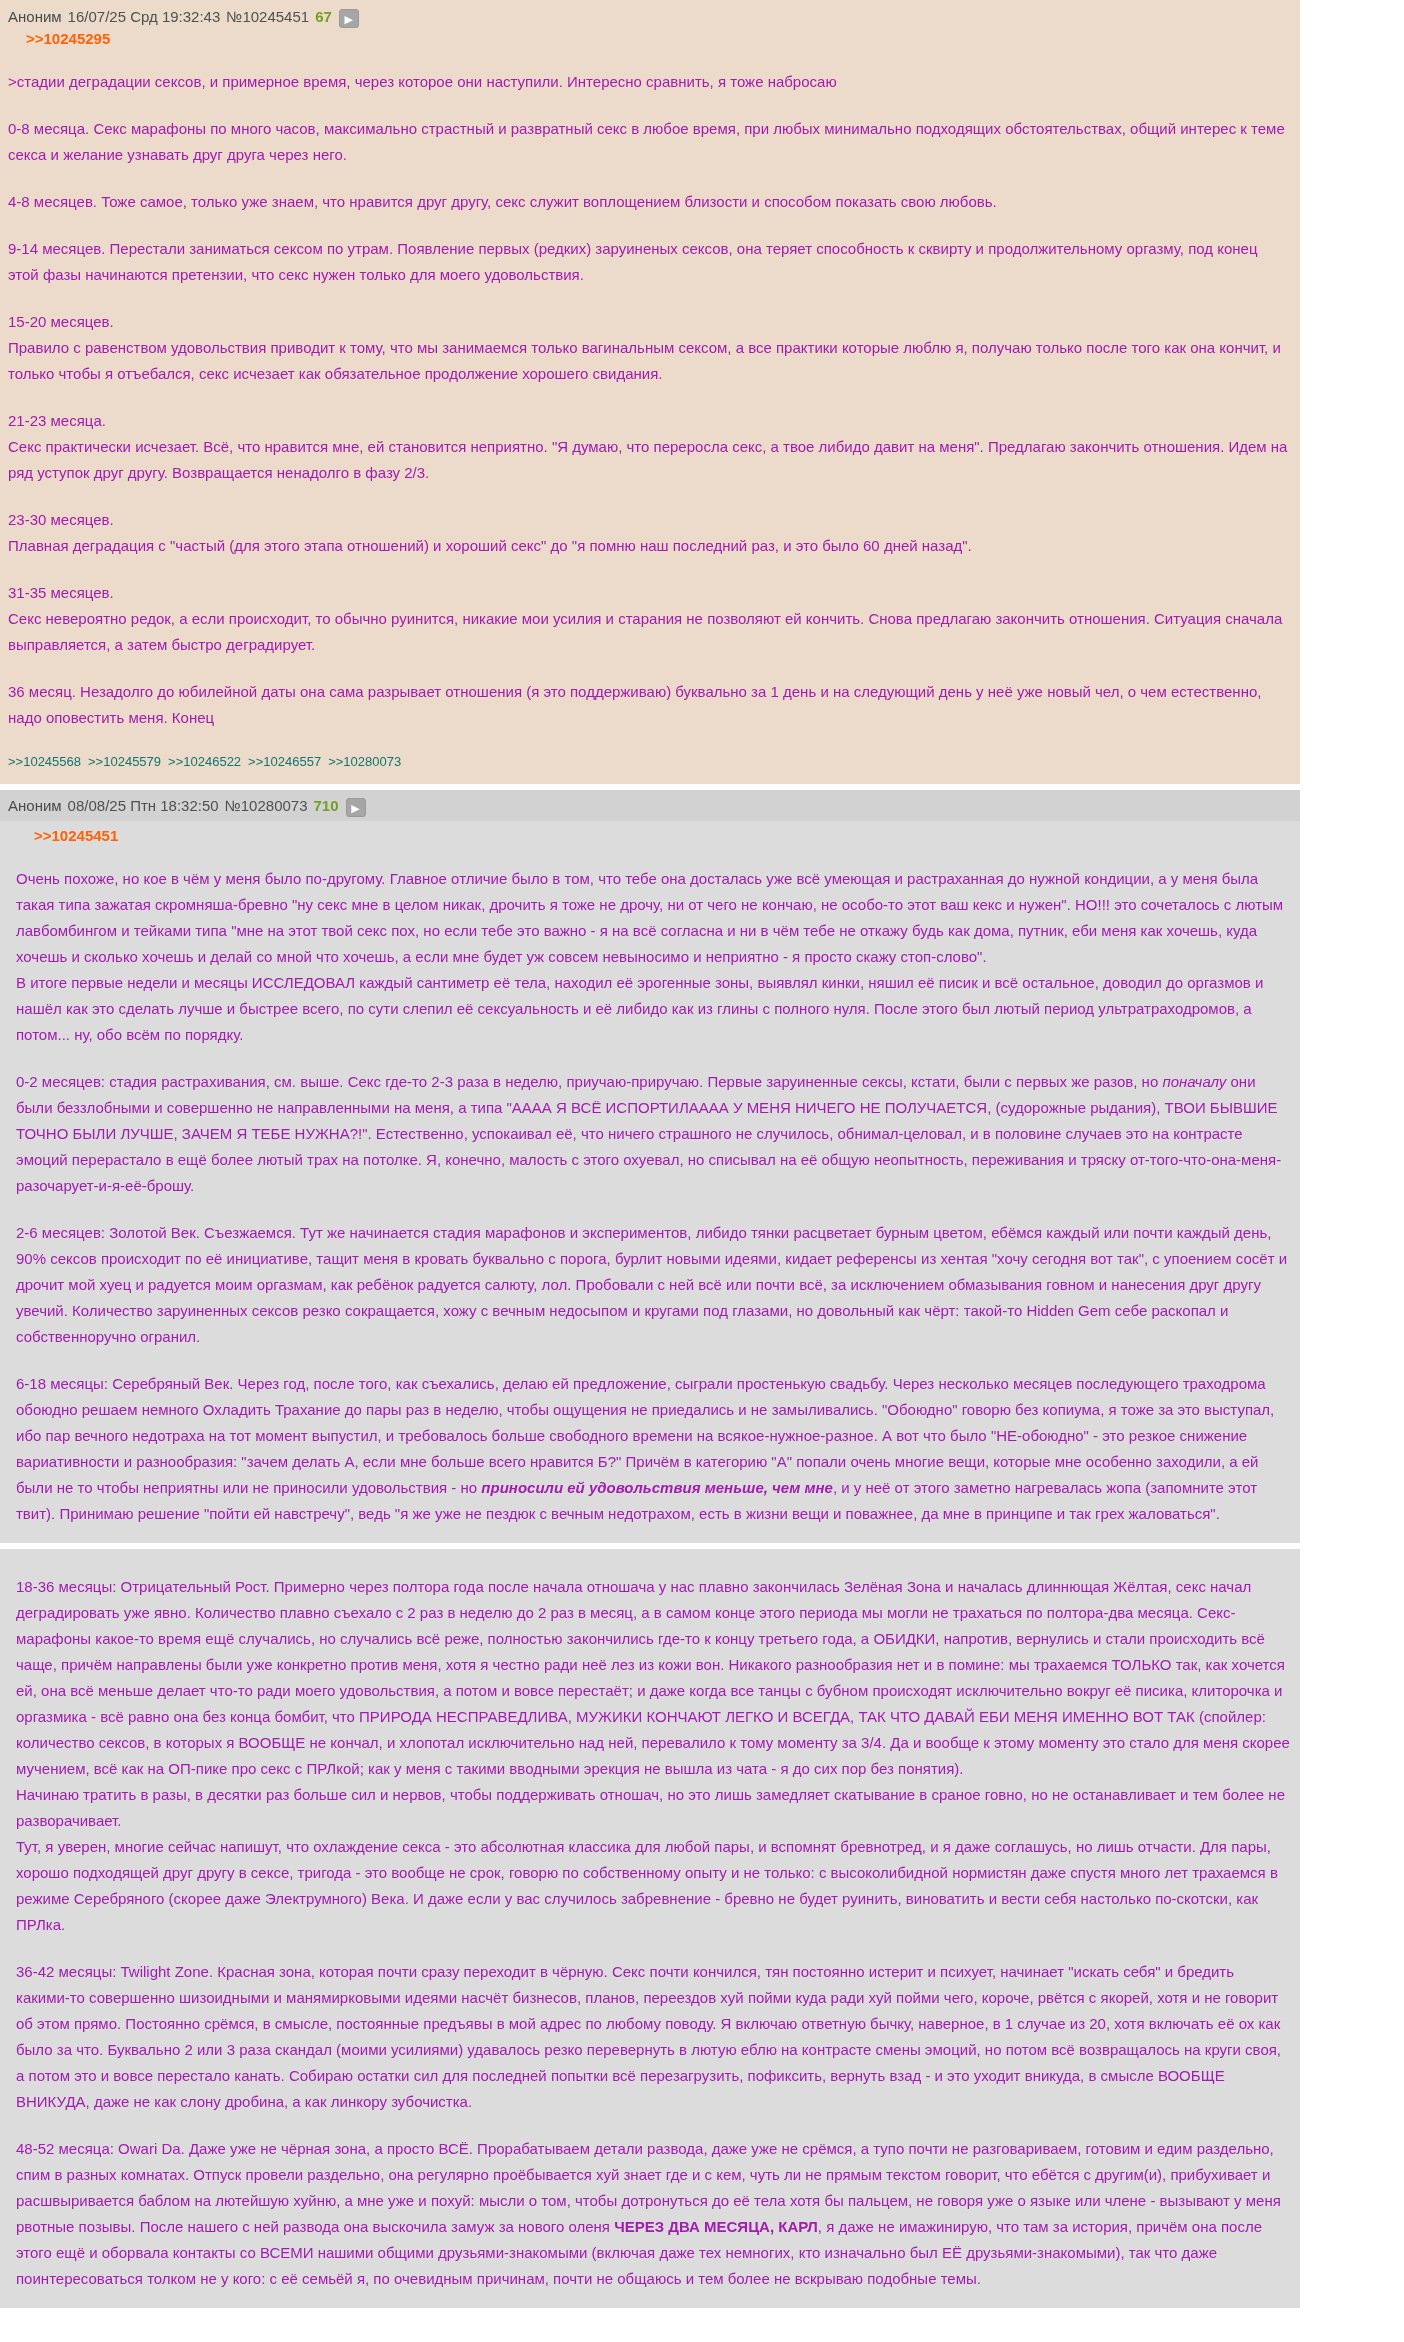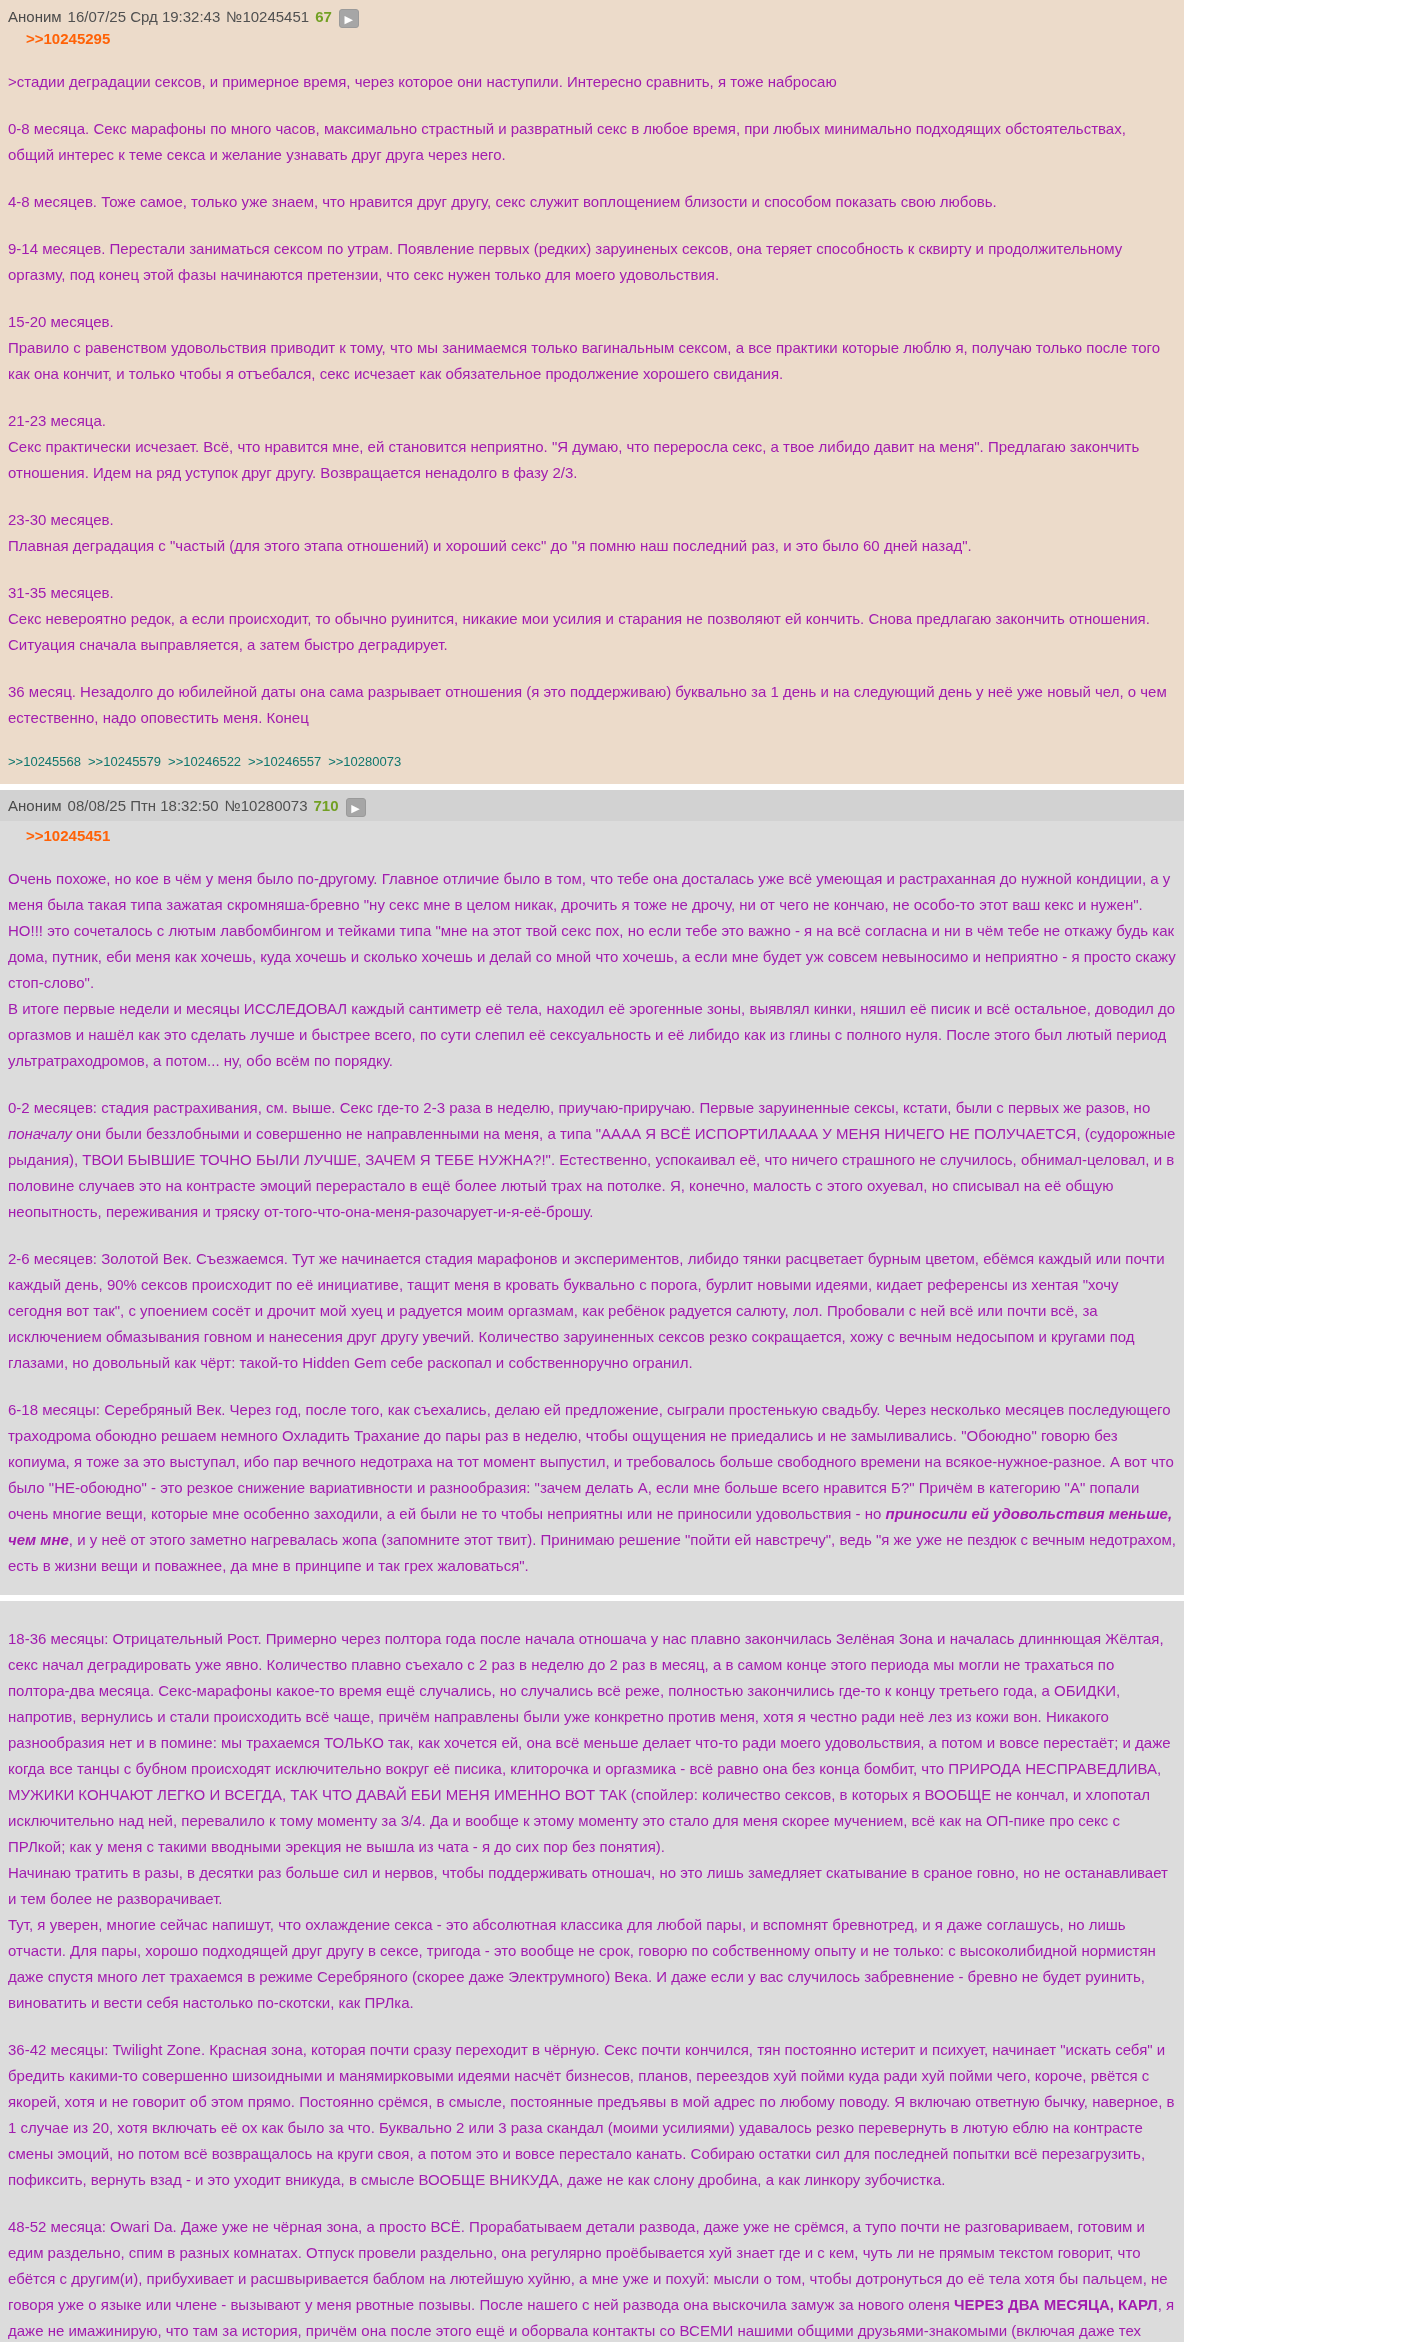--- a/index.html
+++ b/index.html
@@ -2,34 +2,34 @@
 <html lang="ru"><head>
 <meta charset="utf-8">
 <style>
   html,body{margin:0;padding:0;}
   body{
     width:1404px;
     background:#ffffff;
     font-family:"Liberation Sans", sans-serif;
     -webkit-font-smoothing:antialiased;
   }
-  .post{box-sizing:border-box;width:1184px;}
+  .post{box-sizing:border-box;width:1300px;}
   
   .post-peach{
     background:#ecdbca;
     padding:6px 8px 14px 8px;
   }
   
   .post2-header{
     background:#d2d2d2;
     padding:5px 8px 4px 8px;
   }
   .gray-block{
     background:#dcdcdc;
-    padding:4px 8px 16px 8px;
+    padding:4px 8px 16px 16px;
   }
   .seam{height:6px;background:#ffffff;}
   
   .post-header{
     font-size:15px;
     line-height:22px;
     color:#505050;
     white-space:nowrap;
   }
   .poster-name{color:#4a4a4a;}

